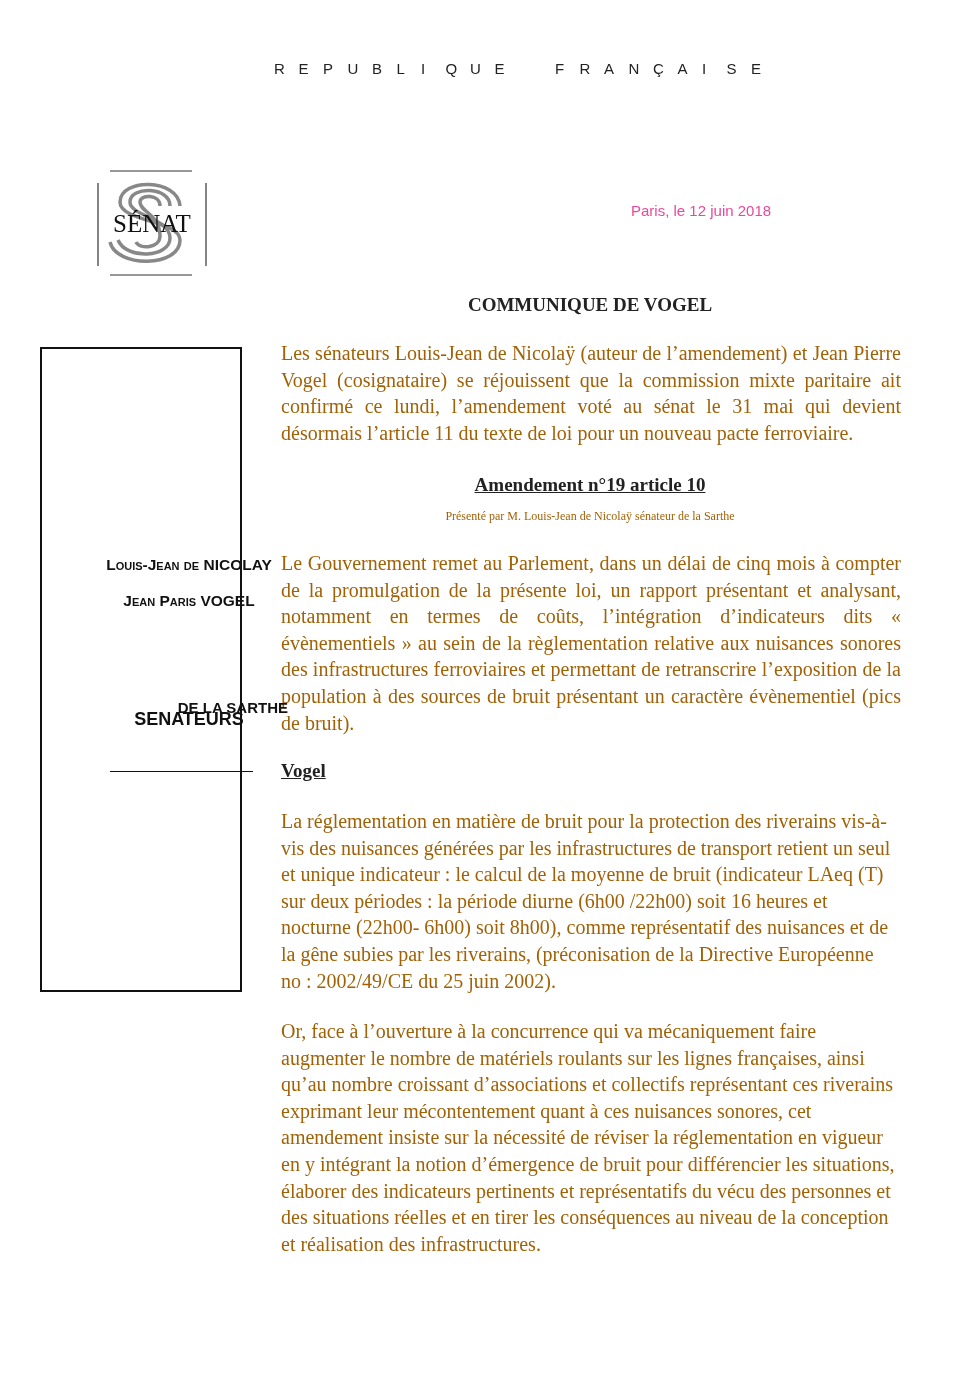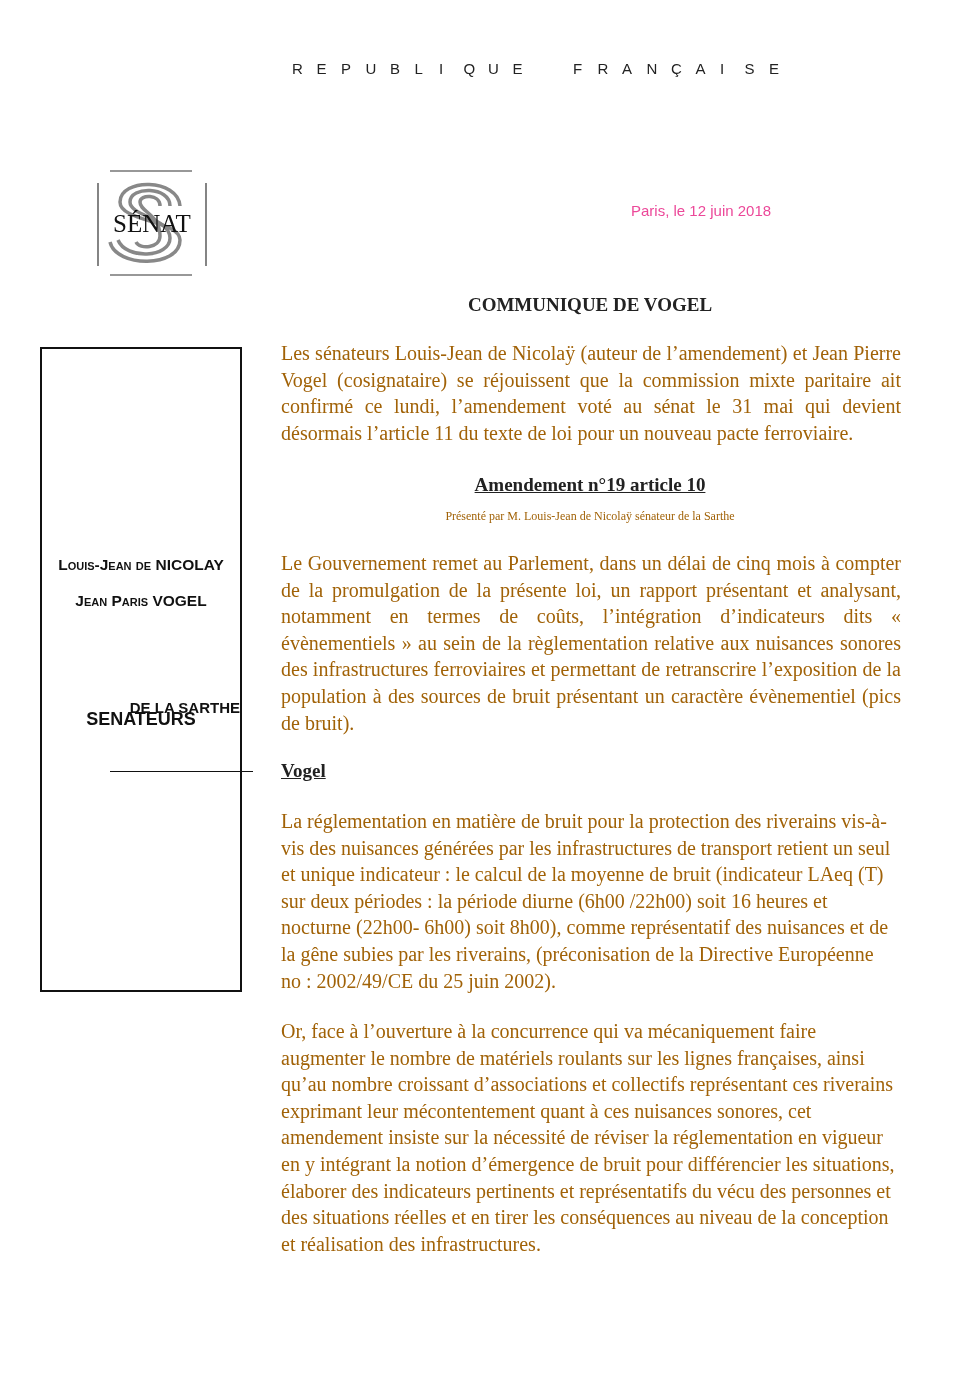--- a/index.html
+++ b/index.html
@@ -1,21 +1,20 @@
 <!DOCTYPE html>
 <html><head>
 <meta charset="utf-8">
 <style>
   html, body { margin: 0; padding: 0; background: #ffffff; }
   body { width: 980px; height: 1386px; position: relative; overflow: hidden; color: #111; }
   .header-rf {
     position: absolute; top: 60px; left: 274px;
     font-family: "Liberation Sans", sans-serif; font-size: 15px; color: #222;
     letter-spacing: 0;
-    margin-left: 18px;
   }
   .header-rf span.w { display: inline-block; }
   .header-rf span.c { display: inline-block; width: 24.5px; }
   .header-rf span.gap { display: inline-block; width: 36px; }
   .logo { position: absolute; left: 96px; top: 168px; width: 112px; height: 110px; }
   .date {
     position: absolute; top: 202px; left: 631px;
     font-family: Liberation Sans, sans-serif; font-size: 15px; color: #ec4899;
   }
   .title {
@@ -38,21 +37,21 @@
   .objet {
     position: absolute; top: 760px; left: 281px;
     font-family: "Liberation Serif", serif; font-weight: bold; font-size: 19px; text-decoration: underline; color: #222;
   }
   .side-box {
     position: absolute; left: 40px; top: 347px; width: 198px; height: 641px;
     border: 2.5px solid #111;
   }
   .side-text {
     position: absolute; left: 0; width: 198px; text-align: center;
-    font-family: "Liberation Sans", sans-serif; font-weight: bold; color: #111;
+    font-family: "Liberation Sans", sans-serif; font-weight: bold; color: #111; padding-left: 48px;
   }
   .sc { font-variant: small-caps; }
   .name1 { top: 207px; font-size: 15.5px; }
   .name2 { top: 243px; font-size: 15.5px; }
   .role1 { top: 316px; font-size: 18px; margin-top: 44px; }
   .role2 { top: 350px; font-size: 15px; text-align: right; }
   .side-rule { position: absolute; left: 68px; top: 422px; width: 143px; border-top: 1.5px solid #111; }
 </style>
 </head>
 <body>

